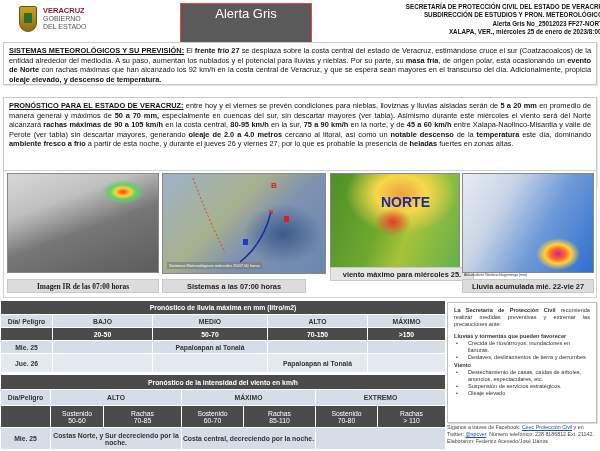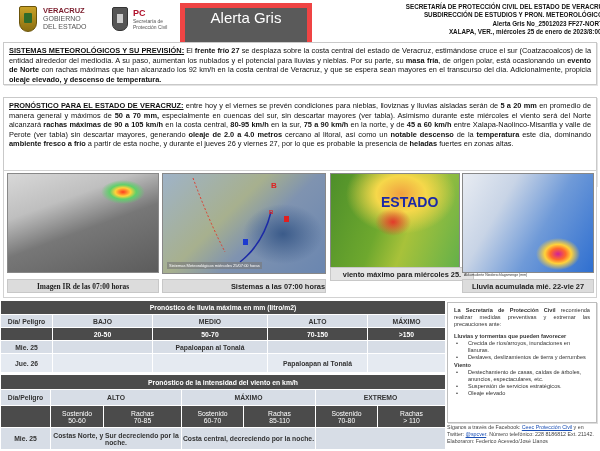--- a/index.html
+++ b/index.html
@@ -12,21 +12,21 @@
   .shield { width: 18px; height: 26px; background: linear-gradient(#c9a227, #8a6e10); border-radius: 2px 2px 9px 9px; border: 1px solid #6b540a; position: relative; }
   .shield::after { content: ""; position: absolute; left: 4px; top: 6px; width: 8px; height: 10px; background: #2f6b2a; border-radius: 1px; }
   .logo-ver-text { margin-left: 6px; font-size: 7px; line-height: 8px; color: #7a1a2a; }
   .logo-ver-text b { display: block; font-size: 7.5px; color: #7a1a2a; }
   .logo-ver-text span { display: block; color: #555; }
   .logo-pc { position: absolute; left: 101px; top: 3px; width: 70px; height: 32px; display: flex; align-items: center; }
   .pc-emblem { width: 16px; height: 24px; background: #555; border-radius: 2px 2px 7px 7px; border: 1px solid #333; position: relative; }
   .pc-emblem::after { content: ""; position: absolute; left: 4px; top: 6px; width: 6px; height: 9px; background: #ccc; }
   .pc-text { margin-left: 5px; font-size: 5px; line-height: 6px; color: #555; }
   .pc-text b { display: block; font-size: 9px; line-height: 10px; color: #b0102a; }
-  .alert-box { position: absolute; left: 169px; top: 3px; width: 132px; height: 51px; background: #5a5a5a; color: #fff; text-align: center; font-size: 15px; line-height: 13px; padding-top: 3px; border: 5px solid #ef4444; }
+  .alert-box { position: absolute; left: 169px; top: 3px; width: 132px; height: 51px; background: #5a5a5a; color: #fff; text-align: center; font-size: 13px; line-height: 13px; padding-top: 3px; border: 1px solid #ef4444; }
   .agency { position: absolute; right: 4px; top: 3px; width: 300px; text-align: right; font-size: 6.3px; line-height: 8.3px; font-weight: bold; color: #111; }
 
   
   .panel { position: absolute; left: 3px; width: 594px; border: 1px solid #c9c9c9; background: #fff; padding: 3px 5px 2px 5px; font-size: 7.4px; line-height: 9.6px; text-align: justify; box-shadow: 1px 1px 0 #e4e4e4; }
   .panel .title { font-weight: bold; text-decoration: underline; }
   .p1 { top: 42px; height: 43px; }
   .p2 { top: 97px; height: 89px; }
 
   
   .images { position: absolute; left: 3px; top: 170px; width: 594px; height: 128px; border: 1px solid #d2d2d2; background: #fff; }
@@ -35,21 +35,21 @@
   .caption { position: absolute; left: 0; height: 14px; background: #dcdcdc; border: 1px solid #c8c8c8; font-size: 7.4px; line-height: 13px; text-align: center; font-weight: bold; color: #222; }
   .c1 { left: 3px; width: 152px; }
   .c1 .img { width: 152px; height: 100px; background:
       radial-gradient(ellipse 22px 12px at 115px 18px, #ff3b1f 0%, #ffd23a 35%, #5fd06a 60%, rgba(120,200,255,0) 100%),
       linear-gradient(160deg, #d8d8d8 0%, #bfbfbf 30%, #777 55%, #5c5c5c 100%); }
   .c1 .caption { top: 106px; width: 152px; font-family: Liberation Serif, serif; }
   .c2 { left: 158px; width: 170px; }
   .c2 .img { width: 164px; height: 101px; background:
       radial-gradient(ellipse 40px 30px at 120px 60px, #3b5b8a 0%, rgba(59,91,138,0) 100%),
       linear-gradient(135deg, #9fb3c8 0%, #a7b08e 40%, #7f93b0 60%, #6a86b0 100%); }
-  .c2 .caption { top: 106px; width: 164px; text-align: right; }
+  .c2 .caption { top: 106px; width: 144px; }
   .c3 { left: 326px; width: 130px; }
   .c3 .img { width: 130px; height: 100px; background:
       radial-gradient(ellipse 18px 14px at 62px 48px, #e23a2a 0%, rgba(226,58,42,0) 100%),
       radial-gradient(ellipse 55px 40px at 70px 20px, #f0a040 0%, #f6d84a 45%, rgba(246,216,74,0) 100%),
       linear-gradient(110deg, #4e8f2a 0%, #6ea82e 40%, #a8c23a 60%, #62b04a 100%); }
   .c3 .caption { top: 94px; width: 144px; background: #e4e4e4; }
   .c4 { left: 458px; width: 132px; }
   .c4 .img { width: 132px; height: 100px; background:
       radial-gradient(ellipse 22px 16px at 95px 80px, #d0209a 0%, #ff6a2a 35%, #ffd23a 60%, rgba(255,210,58,0) 100%),
       linear-gradient(120deg, #e8ecf2 0%, #c8d4e6 30%, #6f9ad8 60%, #2f6fd0 100%); }
@@ -83,28 +83,20 @@
 
 <div class="header">
   <div class="logo-ver">
     <div class="shield"></div>
     <div class="logo-ver-text">
       <b>VERACRUZ</b>
       <span>GOBIERNO</span>
       <span>DEL ESTADO</span>
     </div>
   </div>
-  <div class="logo-pc">
-    <div class="pc-emblem"></div>
-    <div class="pc-text">
-      <b>PC</b>
-      <span style="display:block">Secretaría de</span>
-      <span style="display:block">Protección Civil</span>
-    </div>
-  </div>
   <div class="alert-box">
     <div>Alerta Gris</div>
   </div>
   <div class="agency">
     <div>SECRETARÍA DE PROTECCIÓN CIVIL DEL ESTADO DE VERACRUZ</div>
     <div>SUBDIRECCIÓN DE ESTUDIOS Y PRON. METEOROLÓGICOS</div>
     <div>Alerta Gris No_25012023 FF27-NORTE</div>
     <div>XALAPA, VER., miércoles 25 de enero de 2023/8:00 h</div>
   </div>
 </div>
@@ -131,21 +123,21 @@
         <text x="106" y="40" font-size="6" fill="#e02020" font-weight="bold" font-family="Liberation Sans, sans-serif">B</text>
         <rect x="121" y="42" width="5" height="6" fill="#e02020"></rect>
         <rect x="80" y="65" width="5" height="6" fill="#1c3ad0"></rect>
       </svg>
       <div class="img-tag">Sistemas Meteorológicos miércoles 25/07:00 horas</div>
     </div>
     <div class="caption">Sistemas a las 07:00 horas</div>
   </div>
   <div class="img-card c3">
     <div class="img">
-      <div class="norte">ESTADO</div>
+      <div class="norte">NORTE</div>
     </div>
     <div class="foot-note">Gusts, 3h (kph)</div>
     <div class="caption">viento máximo para miércoles 25.</div>
   </div>
   <div class="img-card c4">
     <div class="img"></div>
     <div class="foot-note">Akkumulierte Niederschlagsmenge (mm)</div>
     <div class="caption">Lluvia acumulada mié. 22-vie 27</div>
   </div>
 </div>

